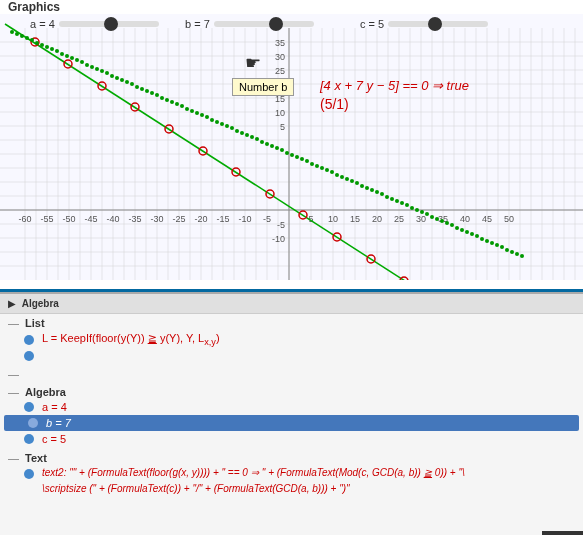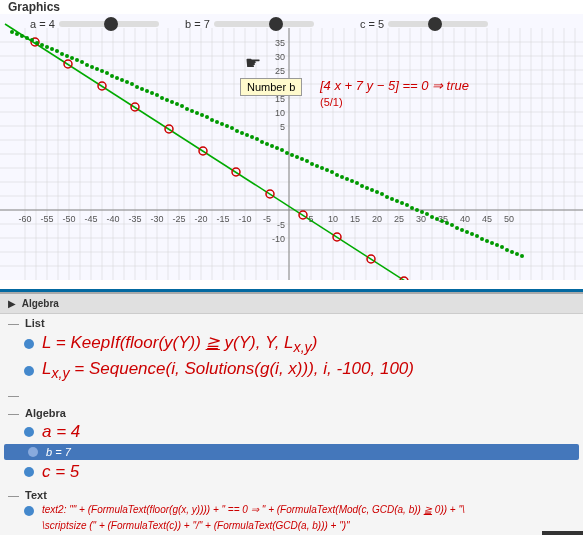--- a/index.html
+++ b/index.html
@@ -68,39 +68,38 @@
     #tooltip {
       position: absolute;
       background: #fffacd;
       border: 1px solid #999;
       padding: 2px 6px;
       font-size: 11px;
       color: #000;
       z-index: 10;
       top: 78px;
       left: 232px;
-      margin-left: 8px;
     }
 
     
     #equation-display {
       position: absolute;
       top: 78px;
       left: 320px;
       color: #cc0000;
       font-size: 13px;
       font-style: italic;
       text-align: center;
     }
     #equation-sub {
       position: absolute;
       top: 96px;
       left: 320px;
       color: #cc0000;
-      font-size: 11px;
+      font-size: 14px;
     }
 
     
     #algebra-panel {
       position: relative;
       width: 583px;
       background: #f5f5f5;
       border-top: 2px solid #aaa;
       overflow: hidden;
     }
@@ -153,23 +152,22 @@
     .item-dot {
       width: 10px;
       height: 10px;
       border-radius: 50%;
       margin-right: 8px;
       flex-shrink: 0;
     }
     .dot-blue { background: #4488cc; }
 
     .item-text {
-      font-size: 17px;
+      font-size: 11px;
       color: #cc0000;
-      font-style: italic;
     }
 
     .highlighted-row {
       background: #4488cc;
     }
     .highlighted-row .item-dot {
       background: #88aadd;
     }
 
     
@@ -512,21 +510,20 @@
     <div class="section-header">
       <span class="section-dash">—</span>
       <span class="section-title">List</span>
     </div>
     <div class="algebra-item">
       <div class="item-dot dot-blue"></div>
       <span class="item-text">L = KeepIf(floor(y(Y)) <span style="text-decoration:underline">≧</span> y(Y), Y, L<sub>x,y</sub>)</span>
     </div>
     <div class="algebra-item">
       <div class="item-dot dot-blue"></div>
-      <span class="item-text">L<sub>x,y</sub> = Sequence(i, Solutions(g(i, x))), i, -100, 100)</span>
     </div>
   </div>
 
   <div class="algebra-section">
     <div class="section-header">
       <span class="section-dash">—</span>
     </div>
   </div>
 
   <div class="algebra-section">

